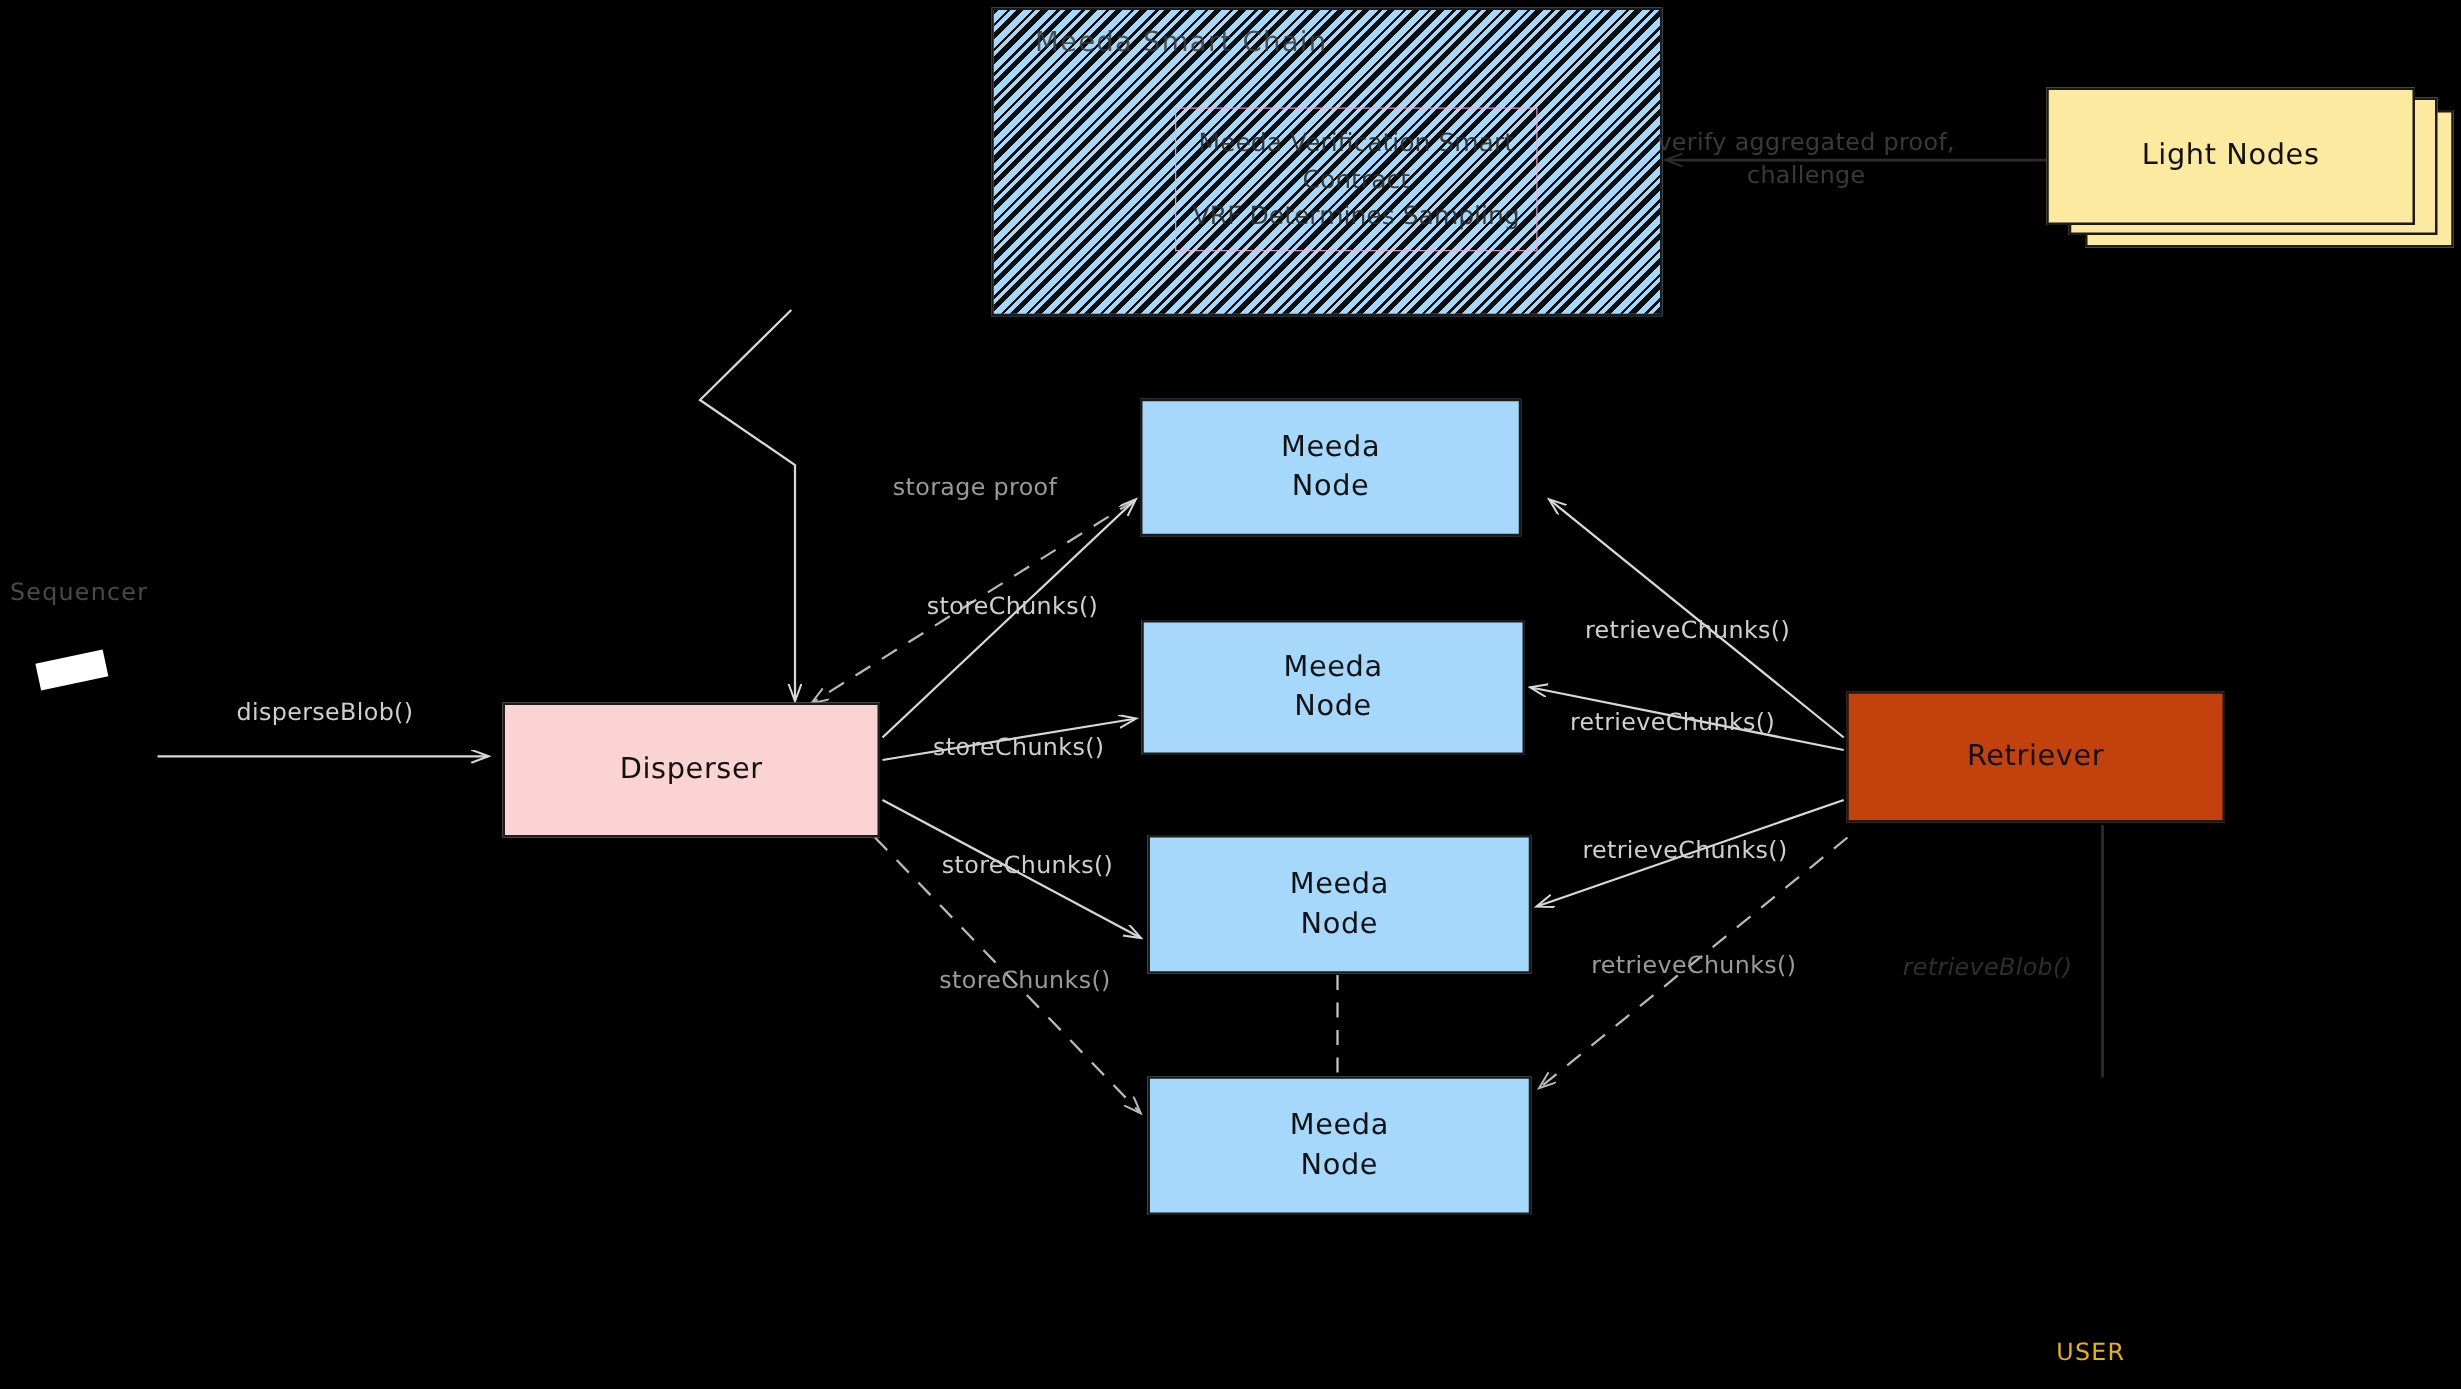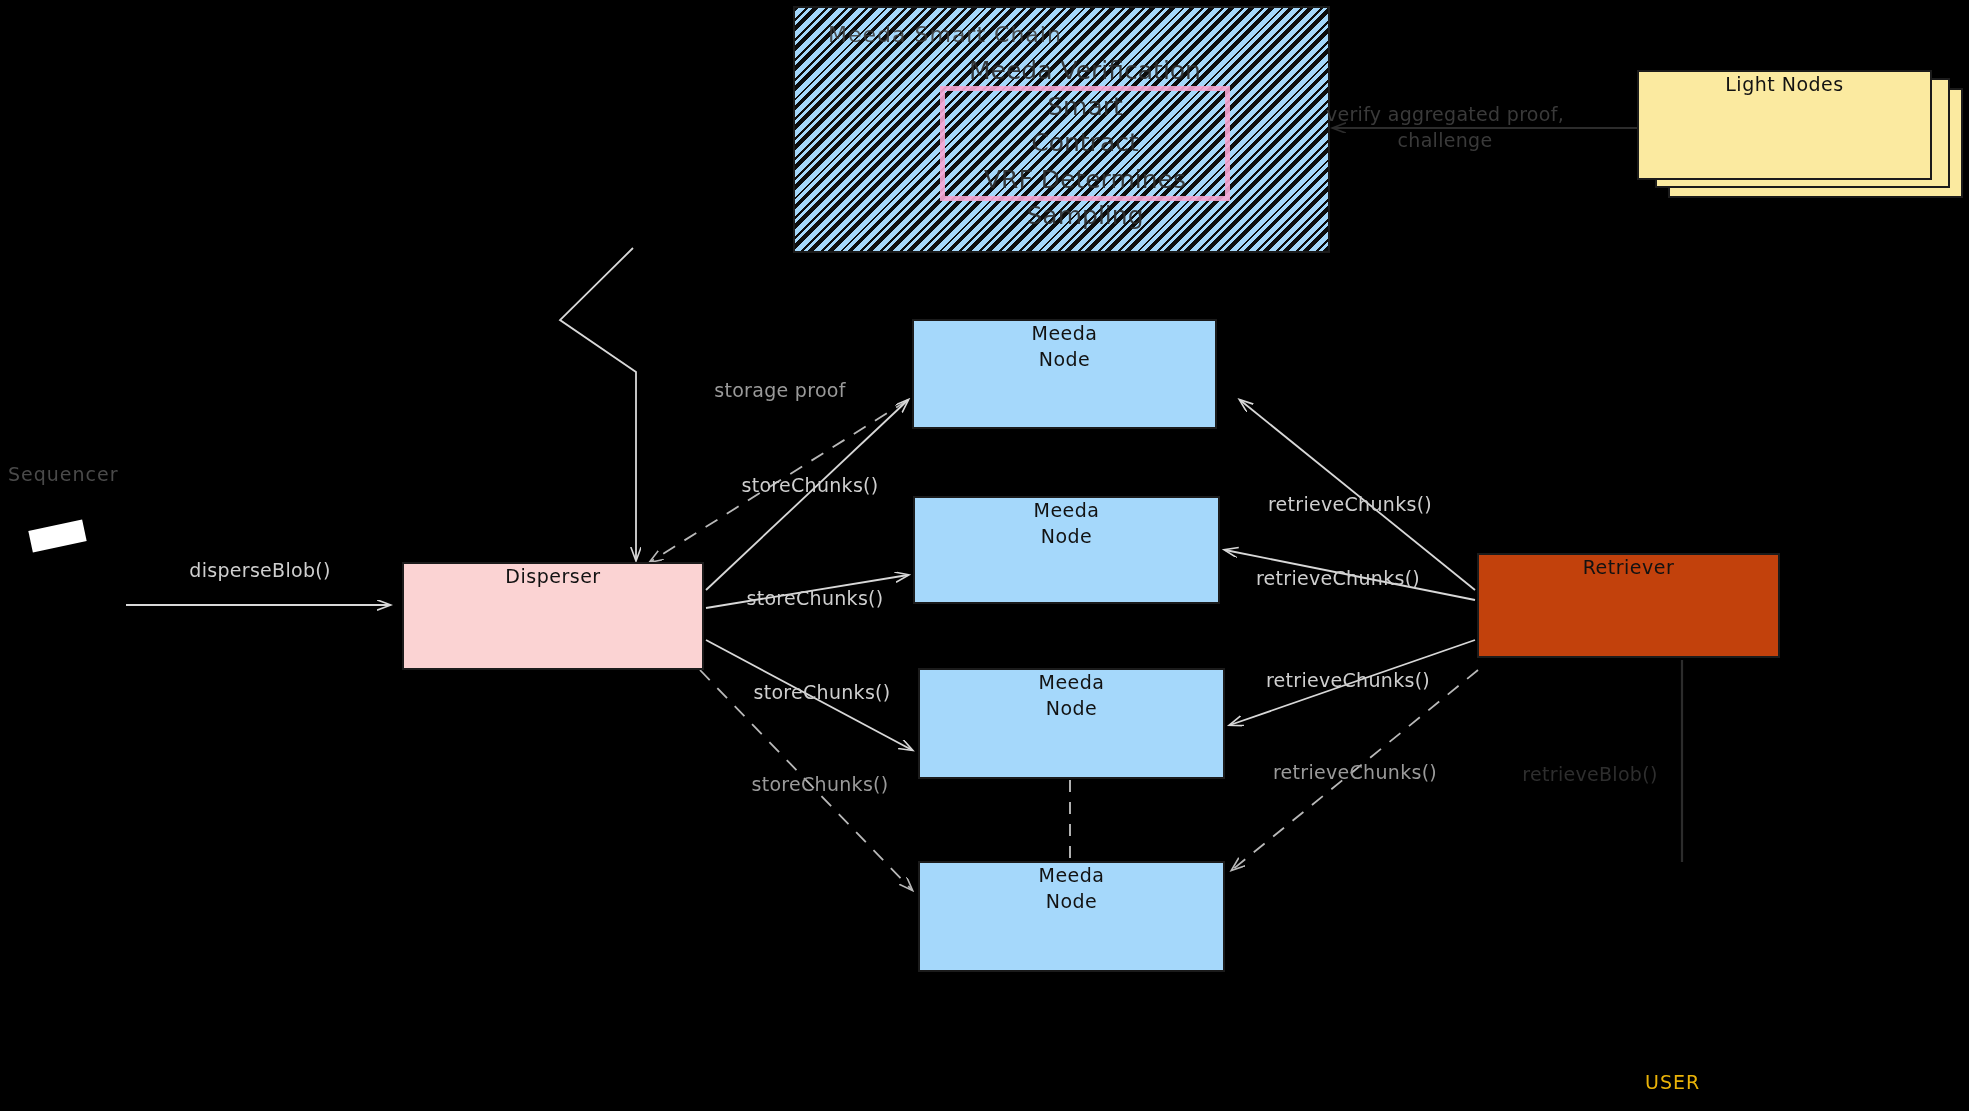--- a/index.html
+++ b/index.html
@@ -21,25 +21,25 @@
     top: 0;
     width: 1969px;
     height: 1111px;
     pointer-events: none;
   }
   .node {
     position: absolute;
     box-sizing: border-box;
     border: 2px solid #1b1b1b;
     display: flex;
-    align-items: flex-start;
+    align-items: center;
     justify-content: center;
     text-align: center;
     color: #121212;
-    font-size: 19px;
+    font-size: 23px;
     line-height: 1.35;
     letter-spacing: 0.5px;
     white-space: pre-line;
   }
   .node-meeda { background: #a5d8fb; }
   .node-disperser { background: #fbd3d3; }
   .node-retriever { background: #c2410c; }
   .node-light { background: #fbeaa0; }
 
   .stack-shadow {
@@ -68,28 +68,28 @@
     top: 16px;
     color: #3a3a3a;
     font-size: 22px;
     letter-spacing: 1px;
     mix-blend-mode: normal;
     opacity: 0.85;
   }
   .chain-inner {
     position: absolute;
     box-sizing: border-box;
-    border: 5px solid #f9a8d4;
+    border: 1px solid #f9a8d4;
     display: flex;
     flex-direction: column;
     align-items: center;
     justify-content: center;
     text-align: center;
     color: #2b2b2b;
-    font-size: 25px;
+    font-size: 20px;
     line-height: 1.45;
     opacity: 0.9;
   }
 
   .edge-label {
     position: absolute;
     color: #cfcfcf;
     font-size: 19px;
     line-height: 1.35;
     text-align: center;
@@ -251,18 +251,18 @@
   <div class="edge-label dim" style="left:740px; top:772px; width:160px;">storeChunks()</div>
 
   <div class="edge-label" style="left:1260px; top:492px; width:180px;">retrieveChunks()</div>
 
   <div class="edge-label" style="left:1248px; top:566px; width:180px;">retrieveChunks()</div>
 
   <div class="edge-label" style="left:1258px; top:668px; width:180px;">retrieveChunks()</div>
 
   <div class="edge-label dim" style="left:1265px; top:760px; width:180px;">retrieveChunks()</div>
 
-  <div class="edge-label verydark" style="left:1510px; top:762px; width:160px;">retrieveBlob()</div>
+  <div class="edge-label verydark" style="left:1510px; top:762px; width:160px;font-style:italic;">retrieveBlob()</div>
 
   <div class="edge-label dark" style="left:1320px; top:102px; width:250px;">verify aggregated proof,
 challenge</div>
 
 </div>
 
 </body></html>

